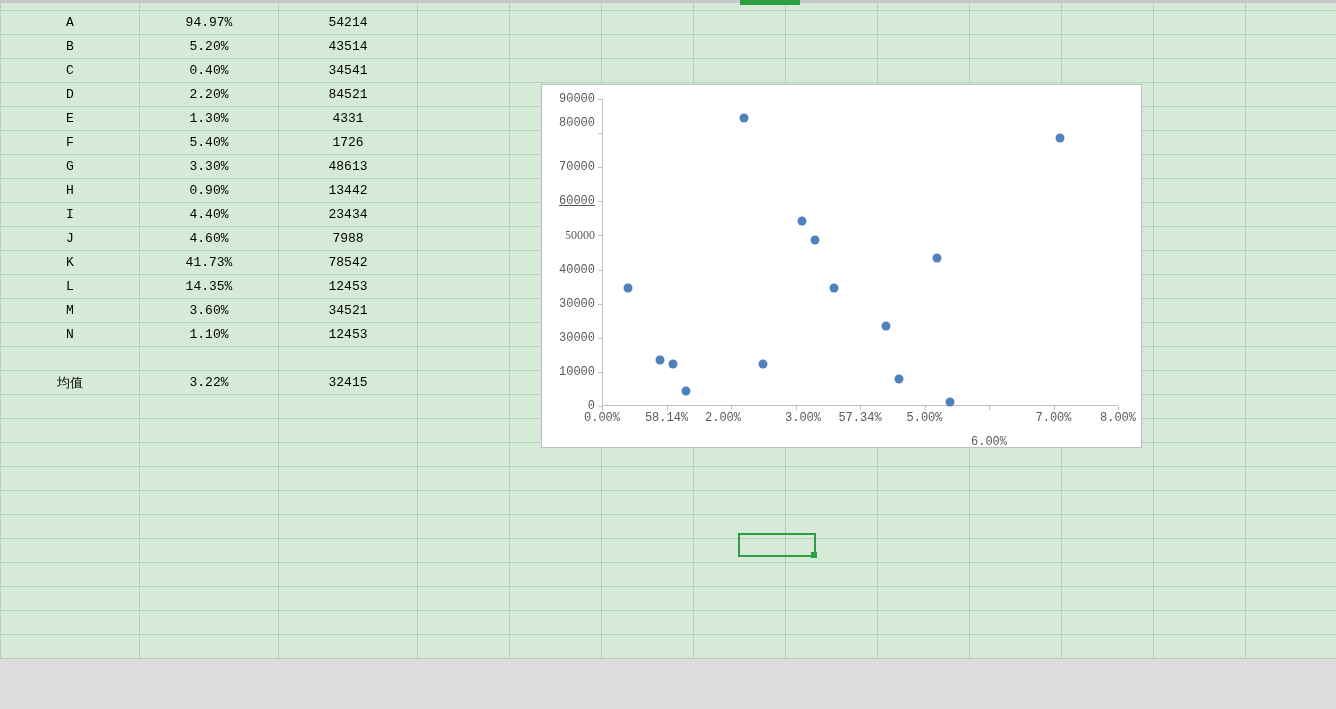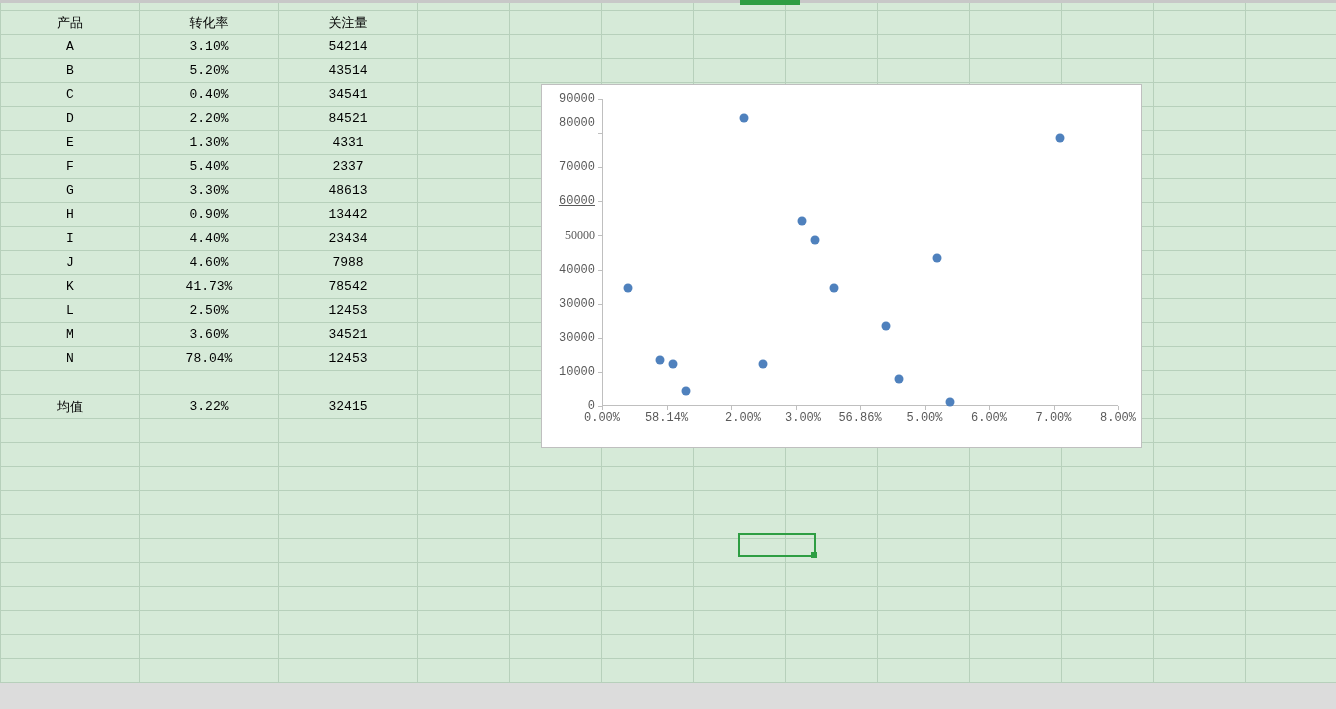--- a/index.html
+++ b/index.html
@@ -79,37 +79,22 @@
           <td></td>
           <td></td>
           <td></td>
           <td></td>
           <td></td>
           <td></td>
           <td></td>
           <td></td>
         </tr>
         <tr>
-          <td><span>产品</span></td>
-          <td><span>转化率</span></td>
-          <td><span>关注量</span></td>
-          <td></td>
-          <td></td>
-          <td></td>
-          <td></td>
-          <td></td>
-          <td></td>
-          <td></td>
-          <td></td>
-          <td></td>
-          <td></td>
-        </tr>
-        <tr>
           <td><span>A</span></td>
-          <td><span>3.10%</span></td>
+          <td><span>94.97%</span></td>
           <td><span>54214</span></td>
           <td></td>
           <td></td>
           <td></td>
           <td></td>
           <td></td>
           <td></td>
           <td></td>
           <td></td>
           <td></td>
@@ -171,21 +156,21 @@
           <td></td>
           <td></td>
           <td></td>
           <td></td>
           <td></td>
           <td></td>
         </tr>
         <tr>
           <td><span>F</span></td>
           <td><span>5.40%</span></td>
-          <td><span>2337</span></td>
+          <td><span>1726</span></td>
           <td></td>
           <td></td>
           <td></td>
           <td></td>
           <td></td>
           <td></td>
           <td></td>
           <td></td>
           <td></td>
           <td></td>
@@ -260,21 +245,21 @@
           <td></td>
           <td></td>
           <td></td>
           <td></td>
           <td></td>
           <td></td>
           <td></td>
         </tr>
         <tr>
           <td><span>L</span></td>
-          <td><span>2.50%</span></td>
+          <td><span>14.35%</span></td>
           <td><span>12453</span></td>
           <td></td>
           <td></td>
           <td></td>
           <td></td>
           <td></td>
           <td></td>
           <td></td>
           <td></td>
           <td></td>
@@ -290,21 +275,21 @@
           <td></td>
           <td></td>
           <td></td>
           <td></td>
           <td></td>
           <td></td>
           <td></td>
         </tr>
         <tr>
           <td><span>N</span></td>
-          <td><span>78.04%</span></td>
+          <td><span>1.10%</span></td>
           <td><span>12453</span></td>
           <td></td>
           <td></td>
           <td></td>
           <td></td>
           <td></td>
           <td></td>
           <td></td>
           <td></td>
           <td></td>
@@ -540,25 +525,25 @@
         <div class="y-tick-label" style="top: 177.556px;">40000</div>
         <div class="y-tick-label" style="top: 143.444px; font-family: Liberation Serif, serif;">50000</div>
         <div class="y-tick-label" style="top: 109.333px; text-decoration: underline;">60000</div>
         <div class="y-tick-label" style="top: 75.2222px;">70000</div>
         <div class="y-tick-label" style="top: 31px;">80000</div>
         <div class="y-tick-label" style="top: 7px;">90000</div>
       </div>
     <div id="xticks">
         <div class="x-tick-label" style="left: 35px;">0.00%</div>
         <div class="x-tick-label" style="left: 99.5px;">58.14%</div>
-        <div class="x-tick-label" style="left: 176px;">2.00%</div>
+        <div class="x-tick-label" style="left: 156px;">2.00%</div>
         <div class="x-tick-label" style="left: 236px;">3.00%</div>
-        <div class="x-tick-label" style="left: 293px;">56.86%</div>
+        <div class="x-tick-label" style="left: 293px;">57.34%</div>
         <div class="x-tick-label" style="left: 357.5px;">5.00%</div>
-        <div class="x-tick-label" style="left: 422px;">6.00%</div>
+        <div class="x-tick-label" style="left: 422px; margin-top: 24px;">6.00%</div>
         <div class="x-tick-label" style="left: 486.5px;">7.00%</div>
         <div class="x-tick-label" style="left: 551px;">8.00%</div>
       </div>
   <div class="axis-line" style="left: 56px; top: 321px; width: 4px; height: 1px;"></div>
       <div class="axis-line" style="left: 56px; top: 286.889px; width: 4px; height: 1px;"></div>
       <div class="axis-line" style="left: 56px; top: 252.778px; width: 4px; height: 1px;"></div>
       <div class="axis-line" style="left: 56px; top: 218.667px; width: 4px; height: 1px;"></div>
       <div class="axis-line" style="left: 56px; top: 184.556px; width: 4px; height: 1px;"></div>
       <div class="axis-line" style="left: 56px; top: 150.444px; width: 4px; height: 1px;"></div>
       <div class="axis-line" style="left: 56px; top: 116.333px; width: 4px; height: 1px;"></div>

